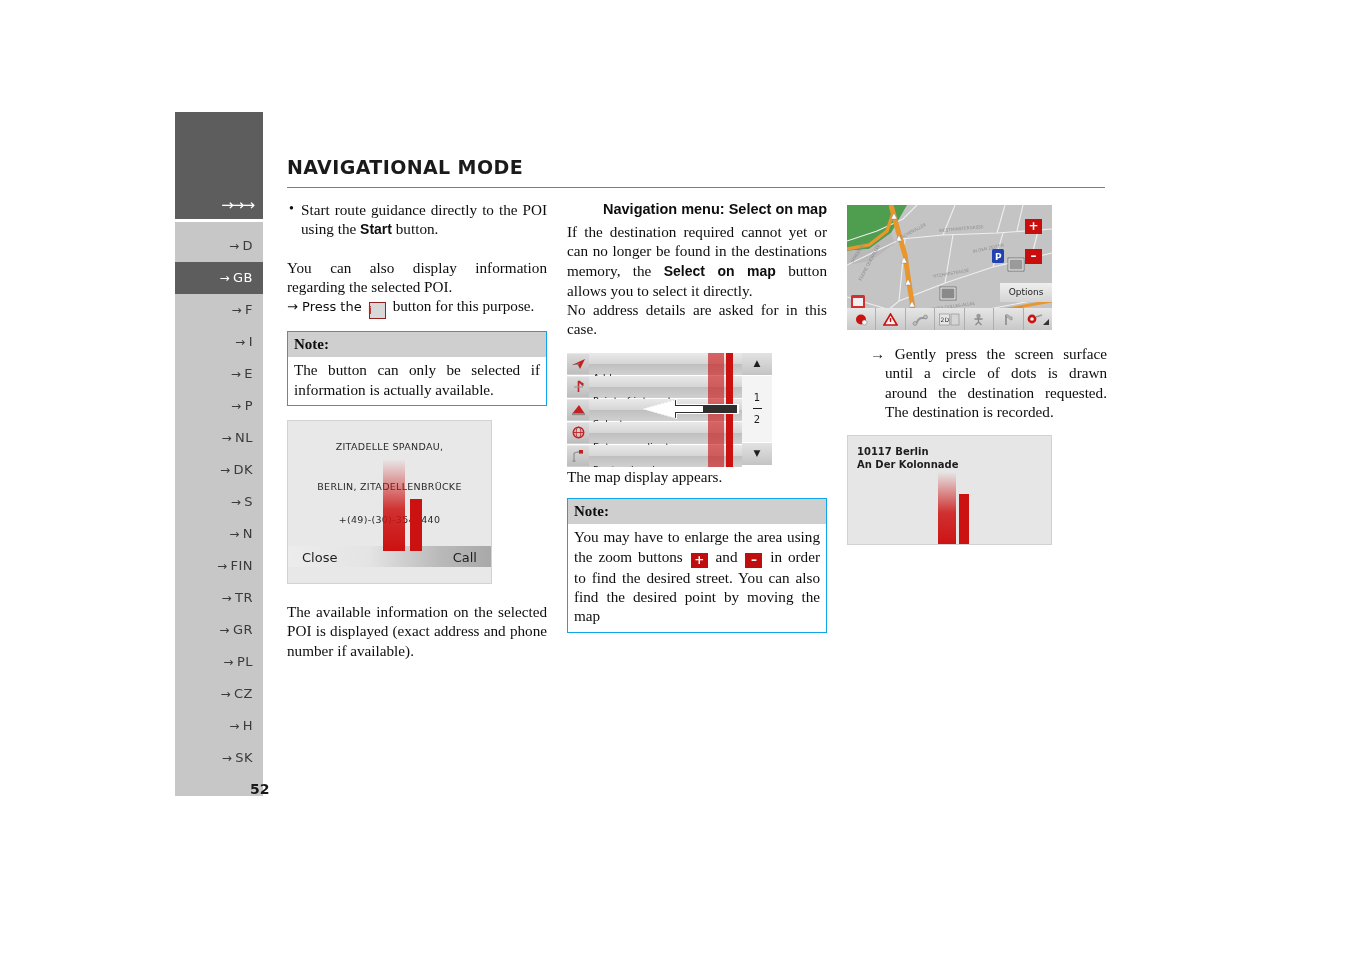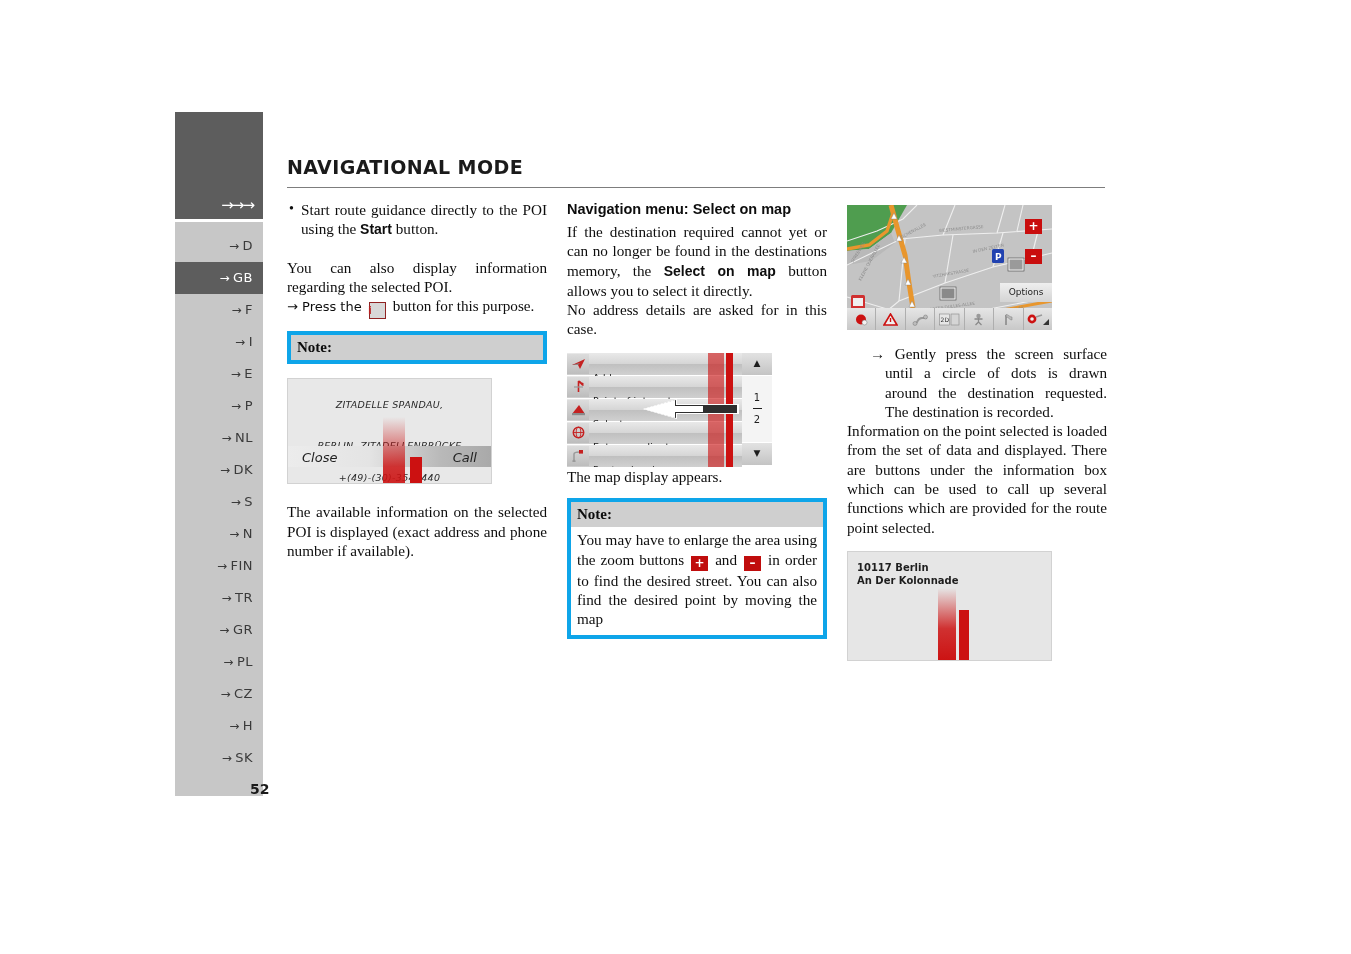--- a/index.html
+++ b/index.html
@@ -169,21 +169,21 @@
     line-height: 14px;
     font-family: "DejaVu Sans", sans-serif;
     font-size: 12px;
     font-weight: bold;
     margin: 0 2px;
     box-sizing: border-box;
   }
 
   
   .note-box {
-    border: 4px solid #0ea5e9;
+    border: 1px solid #0ea5e9;
     margin-top: 12px;
     background: #ffffff;
   }
   .note-head {
     background: #cfcfcf;
     padding: 3px 6px 3px 6px;
     font-family: "Liberation Serif", serif;
     font-weight: bold;
     font-size: 15px;
     color: #0d0d0d;
@@ -199,25 +199,24 @@
   .shot {
     position: relative;
     width: 205px;
     margin-top: 14px;
     overflow: hidden;
     font-family: "DejaVu Sans", sans-serif;
   }
 
   
   #poi-shot {
-    height: 106px;
+    height: 164px;
     background: #e8e8e8;
     border: 1px solid #d2d2d2;
     box-sizing: border-box;
-    font-style: italic;
   }
   #poi-shot .poi-line {
     text-align: center;
     font-size: 9.5px;
     color: #2a2a2a;
     letter-spacing: 0.3px;
   }
   #poi-name { margin-top: 16px; }
   #poi-addr { margin-top: 21px; }
   #poi-phone { margin-top: 13px; }
@@ -442,41 +441,42 @@
   <ul class="bullets">
     <li><span>Start route guidance directly to the POI using the </span><span class="b">Start</span><span> button.</span></li>
   </ul>
 
   <p class="para spaced">You can also display information regarding the selected POI.</p>
 
   <p class="para hang"><span class="arrowtxt">→ Press the </span><span class="i-btn">i</span><span> button for this purpose.</span></p>
 
   <div class="note-box">
     <div class="note-head">Note:</div>
+    <div class="note-body">The button can only be selected if information is actually available.</div>
   </div>
 
   <div class="shot" id="poi-shot">
     <div class="poi-line" id="poi-name">ZITADELLE SPANDAU,</div>
     <div class="poi-line" id="poi-addr">BERLIN, ZITADELLENBRÜCKE</div>
     <div class="poi-line" id="poi-phone">+(49)-(30)-3549440</div>
     <div id="poi-buttons">
       <span>Close</span>
       <span>Call</span>
     </div>
     <div class="red-bar fade" style="left:95px;top:38px;width:22px;height:92px;"></div>
     <div class="red-bar" style="left:122px;top:78px;width:12px;height:52px;"></div>
   </div>
 
   <p class="para spaced">The available information on the selected POI is displayed (exact address and phone number if available).</p>
 
 </div>
 
 <div class="column" id="col2">
 
-  <div style="font-family:'Liberation Sans',sans-serif;font-size:14.5px;font-weight:bold;line-height:18px;color:#0d0d0d;text-align:left;">Navigation menu: Select on map</div>
+  <div style="font-family:'Liberation Sans',sans-serif;font-size:14.5px;font-weight:bold;line-height:18px;color:#0d0d0d;text-align:right;">Navigation menu: Select on map</div>
 
   <p class="para" style="margin-top:4px;"><span>If the destination required cannot yet or can no longer be found in the destinations memory, the </span><span class="b">Select on map</span><span> button allows you to select it directly.</span></p>
 
   <p class="para">No address details are asked for in this case.</p>
 
   <div class="shot" id="navmenu-shot">
     <div id="navmenu-rows" style="width:175px;">
         <div class="nm-row">
           <span class="nm-icon">
             <svg width="15" height="12" viewBox="0 0 15 12">
@@ -655,21 +655,20 @@
             <circle cx="7" cy="6" r="1.8" fill="#f0f0f0"></circle>
             <path d="M11,4 L17,2" stroke="#9a9a9a" stroke-width="1.6"></path>
             <polygon points="18,12 24,12 24,6" fill="#333333"></polygon>
           </svg>
         </div>
     </div>
   </div>
 
   <p class="para hang" style="margin-top:14px;margin-left:23px;">→ Gently press the screen surface until a circle of dots is drawn around the destination requested. The destination is recorded.</p>
 
-  <p class="para">Information on the point selected is loaded from the set of data and displayed. There are buttons under the information box which can be used to call up several functions which are provided for the route point selected.</p>
 
   <div class="shot" id="addr-shot" style="margin-top:14px;">
     <div id="addr-text">
       <div>10117 Berlin</div>
       <div>An Der Kolonnade</div>
     </div>
     <div class="red-bar fade" style="left:90px;top:36px;width:18px;height:74px;"></div>
     <div class="red-bar" style="left:111px;top:58px;width:10px;height:52px;"></div>
   </div>
 </div>

